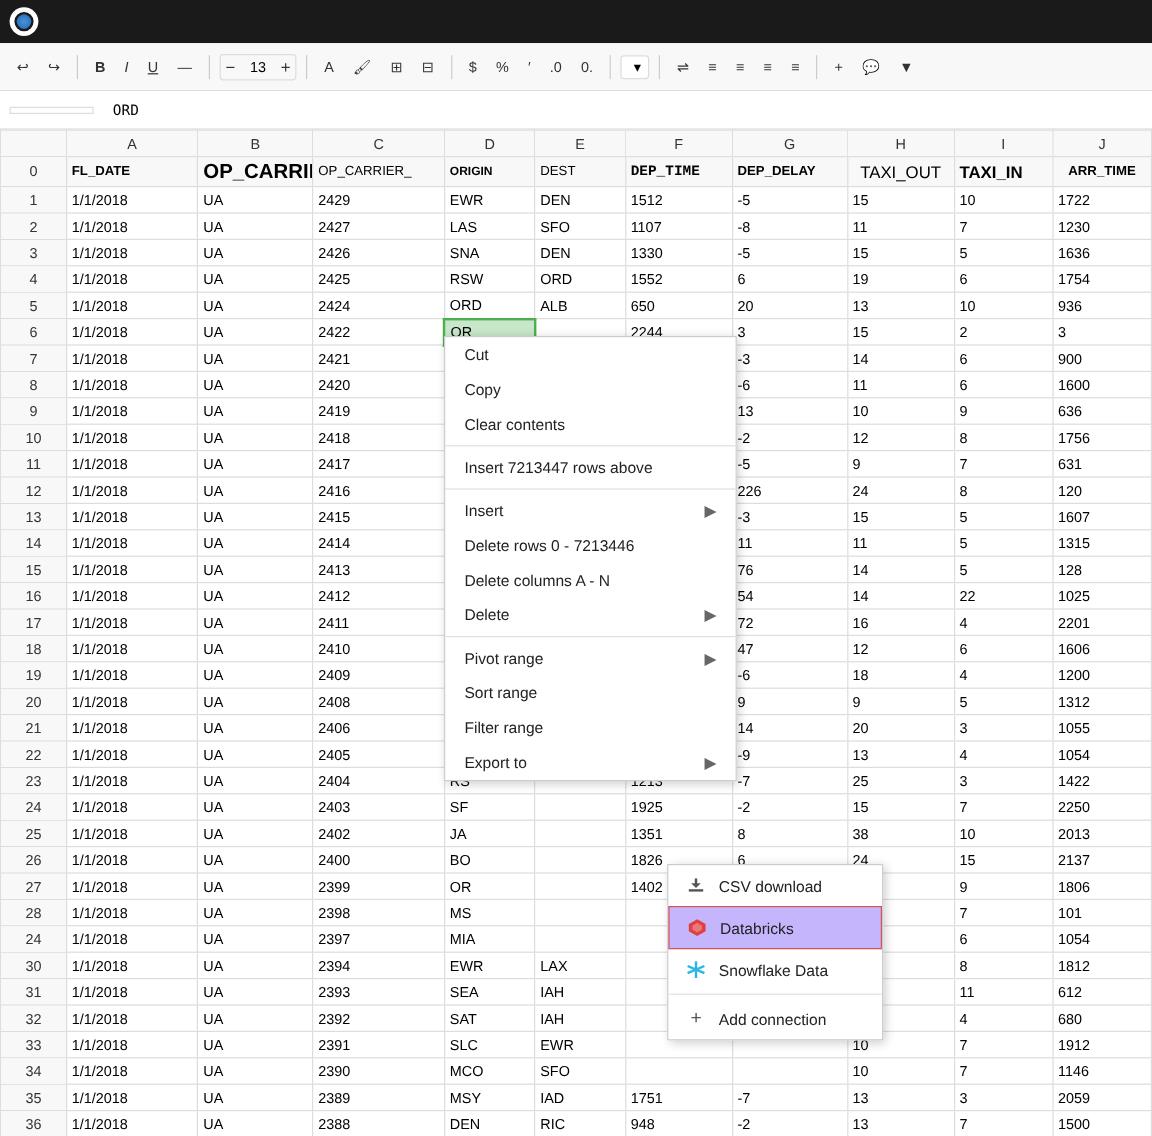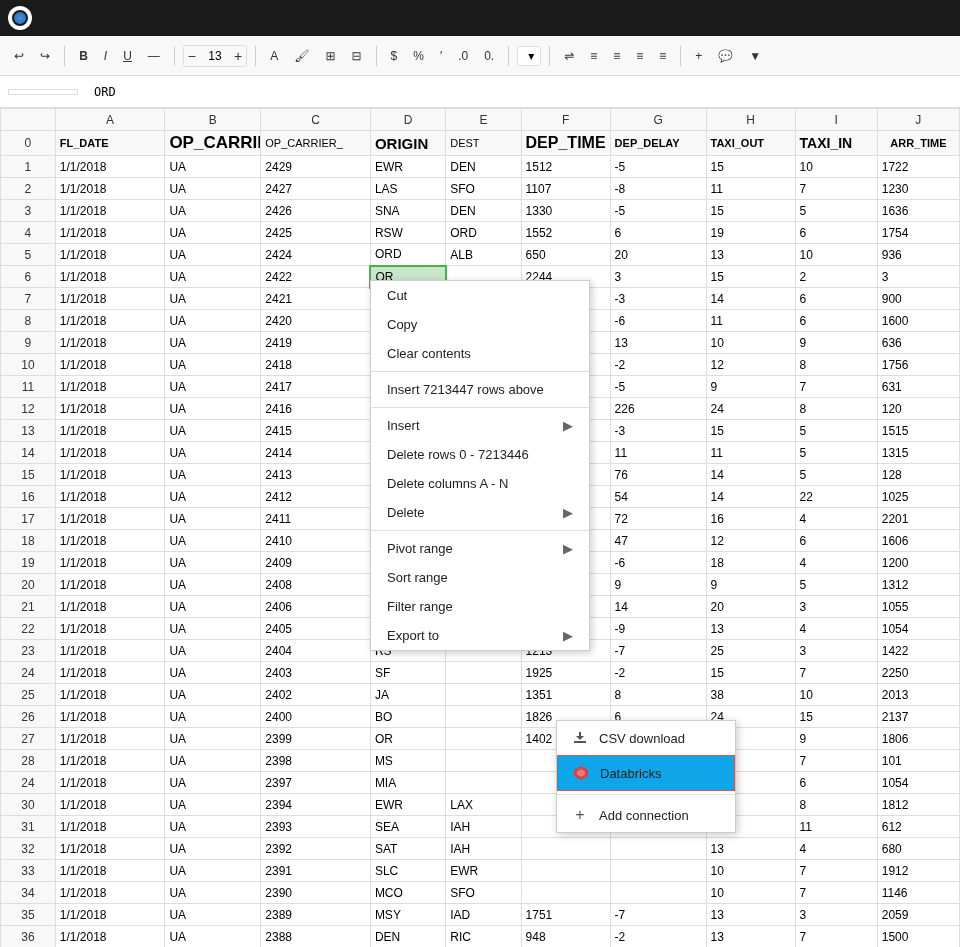--- a/index.html
+++ b/index.html
@@ -164,21 +164,21 @@
     .col-i { width: 60px; }
     .col-j { width: 60px; }
 
     
     .context-menu {
       position: absolute;
       background: #fff;
       border: 1px solid #ccc;
       box-shadow: 2px 2px 8px rgba(0,0,0,0.2);
       z-index: 100;
-      width: 220px;
+      width: 244px;
       top: 280px;
       left: 370px;
     }
     .context-menu-item {
       padding: 7px 16px;
       cursor: pointer;
       display: flex;
       align-items: center;
       justify-content: space-between;
       font-size: 13px;
@@ -201,21 +201,21 @@
     .submenu-item {
       padding: 8px 14px;
       cursor: pointer;
       display: flex;
       align-items: center;
       gap: 10px;
       font-size: 13px;
       color: #222;
     }
     .submenu-item.highlighted {
-      background: #0ea5e9;
+      background: #c4b5fd;
       border: 1.5px solid #d9534f;
     }
     .submenu-icon {
       width: 18px; height: 18px;
       display: flex; align-items: center; justify-content: center;
       flex-shrink: 0;
     }
   </style>
 </head>
 <body>
@@ -300,25 +300,25 @@
         <th class="col-g">G</th>
         <th class="col-h">H</th>
         <th class="col-i">I</th>
         <th class="col-j">J</th>
       </tr>
       <tr style="background:#f8f8f8;">
         <th class="row-header">0</th>
         <td class="col-a" style="font-weight:bold;font-size:11px;">FL_DATE</td>
         <td class="col-b" style="font-weight:bold;font-size:17px;">OP_CARRIER</td>
         <td class="col-c" style="font-weight:normal;font-size:11px;">OP_CARRIER_</td>
-        <td class="col-d" style="font-weight:bold;font-size:15px;margin-top:40px;">ORIGIN</td>
+        <td class="col-d" style="font-weight:bold;font-size:10px;margin-top:40px;">ORIGIN</td>
         <td class="col-e" style="font-weight:normal;font-size:11px;">DEST</td>
-        <td class="col-f" style="font-weight:bold;font-size:16px;">DEP_TIME</td>
+        <td class="col-f" style="font-weight:bold;font-size:12px;font-family:Liberation Mono, monospace;">DEP_TIME</td>
         <td class="col-g" style="font-weight:bold;font-size:11px;">DEP_DELAY</td>
-        <td class="col-h" style="font-weight:bold;font-size:11px;">TAXI_OUT</td>
+        <td class="col-h" style="font-weight:normal;font-size:14px;text-align:center;">TAXI_OUT</td>
         <td class="col-i" style="font-weight:bold;font-size:14px;">TAXI_IN</td>
         <td class="col-j" style="font-weight:bold;font-size:11px;text-align:center;">ARR_TIME</td>
       </tr>
     </thead>
     <tbody id="spreadsheet-body">
     <tr>
           <th class="row-header">1</th>
           <td class="col-a">1/1/2018</td>
           <td class="col-b">UA</td>
           <td class="col-c">2429</td>
@@ -477,21 +477,21 @@
           <th class="row-header">13</th>
           <td class="col-a">1/1/2018</td>
           <td class="col-b">UA</td>
           <td class="col-c">2415</td>
           <td class="col-d">EW</td>
           <td class="col-e"></td>
           <td class="col-f">822</td>
           <td class="col-g">-3</td>
           <td class="col-h">15</td>
           <td class="col-i">5</td>
-          <td class="col-j">1515</td>
+          <td class="col-j">1607</td>
         </tr>
         <tr>
           <th class="row-header">14</th>
           <td class="col-a">1/1/2018</td>
           <td class="col-b">UA</td>
           <td class="col-c">2414</td>
           <td class="col-d">EW</td>
           <td class="col-e"></td>
           <td class="col-f">1055</td>
           <td class="col-g">11</td>
@@ -848,20 +848,30 @@
     </div>
     <div class="submenu-item highlighted">
       <div class="submenu-icon">
         <svg width="16" height="16" viewBox="0 0 16 16">
           <polygon points="8,1 15,5 15,11 8,15 1,11 1,5" fill="#e04040"></polygon>
           <polygon points="8,4 12,6.5 12,9.5 8,12 4,9.5 4,6.5" fill="#fff" opacity="0.3"></polygon>
         </svg>
       </div>
       <span>Databricks</span>
     </div>
+    <div class="submenu-item">
+      <div class="submenu-icon">
+        <svg width="16" height="16" viewBox="0 0 16 16">
+          <line x1="8" y1="1" x2="8" y2="15" stroke="#29b5e8" stroke-width="2"></line>
+          <line x1="1" y1="5" x2="15" y2="11" stroke="#29b5e8" stroke-width="2"></line>
+          <line x1="1" y1="11" x2="15" y2="5" stroke="#29b5e8" stroke-width="2"></line>
+        </svg>
+      </div>
+      <span>Snowflake Data</span>
+    </div>
     <div class="context-menu-sep"></div>
     <div class="submenu-item">
       <div class="submenu-icon">
         <span style="font-size:16px;color:#555;">+</span>
       </div>
       <span>Add connection</span>
     </div>
   </div>
 
 </body></html>

